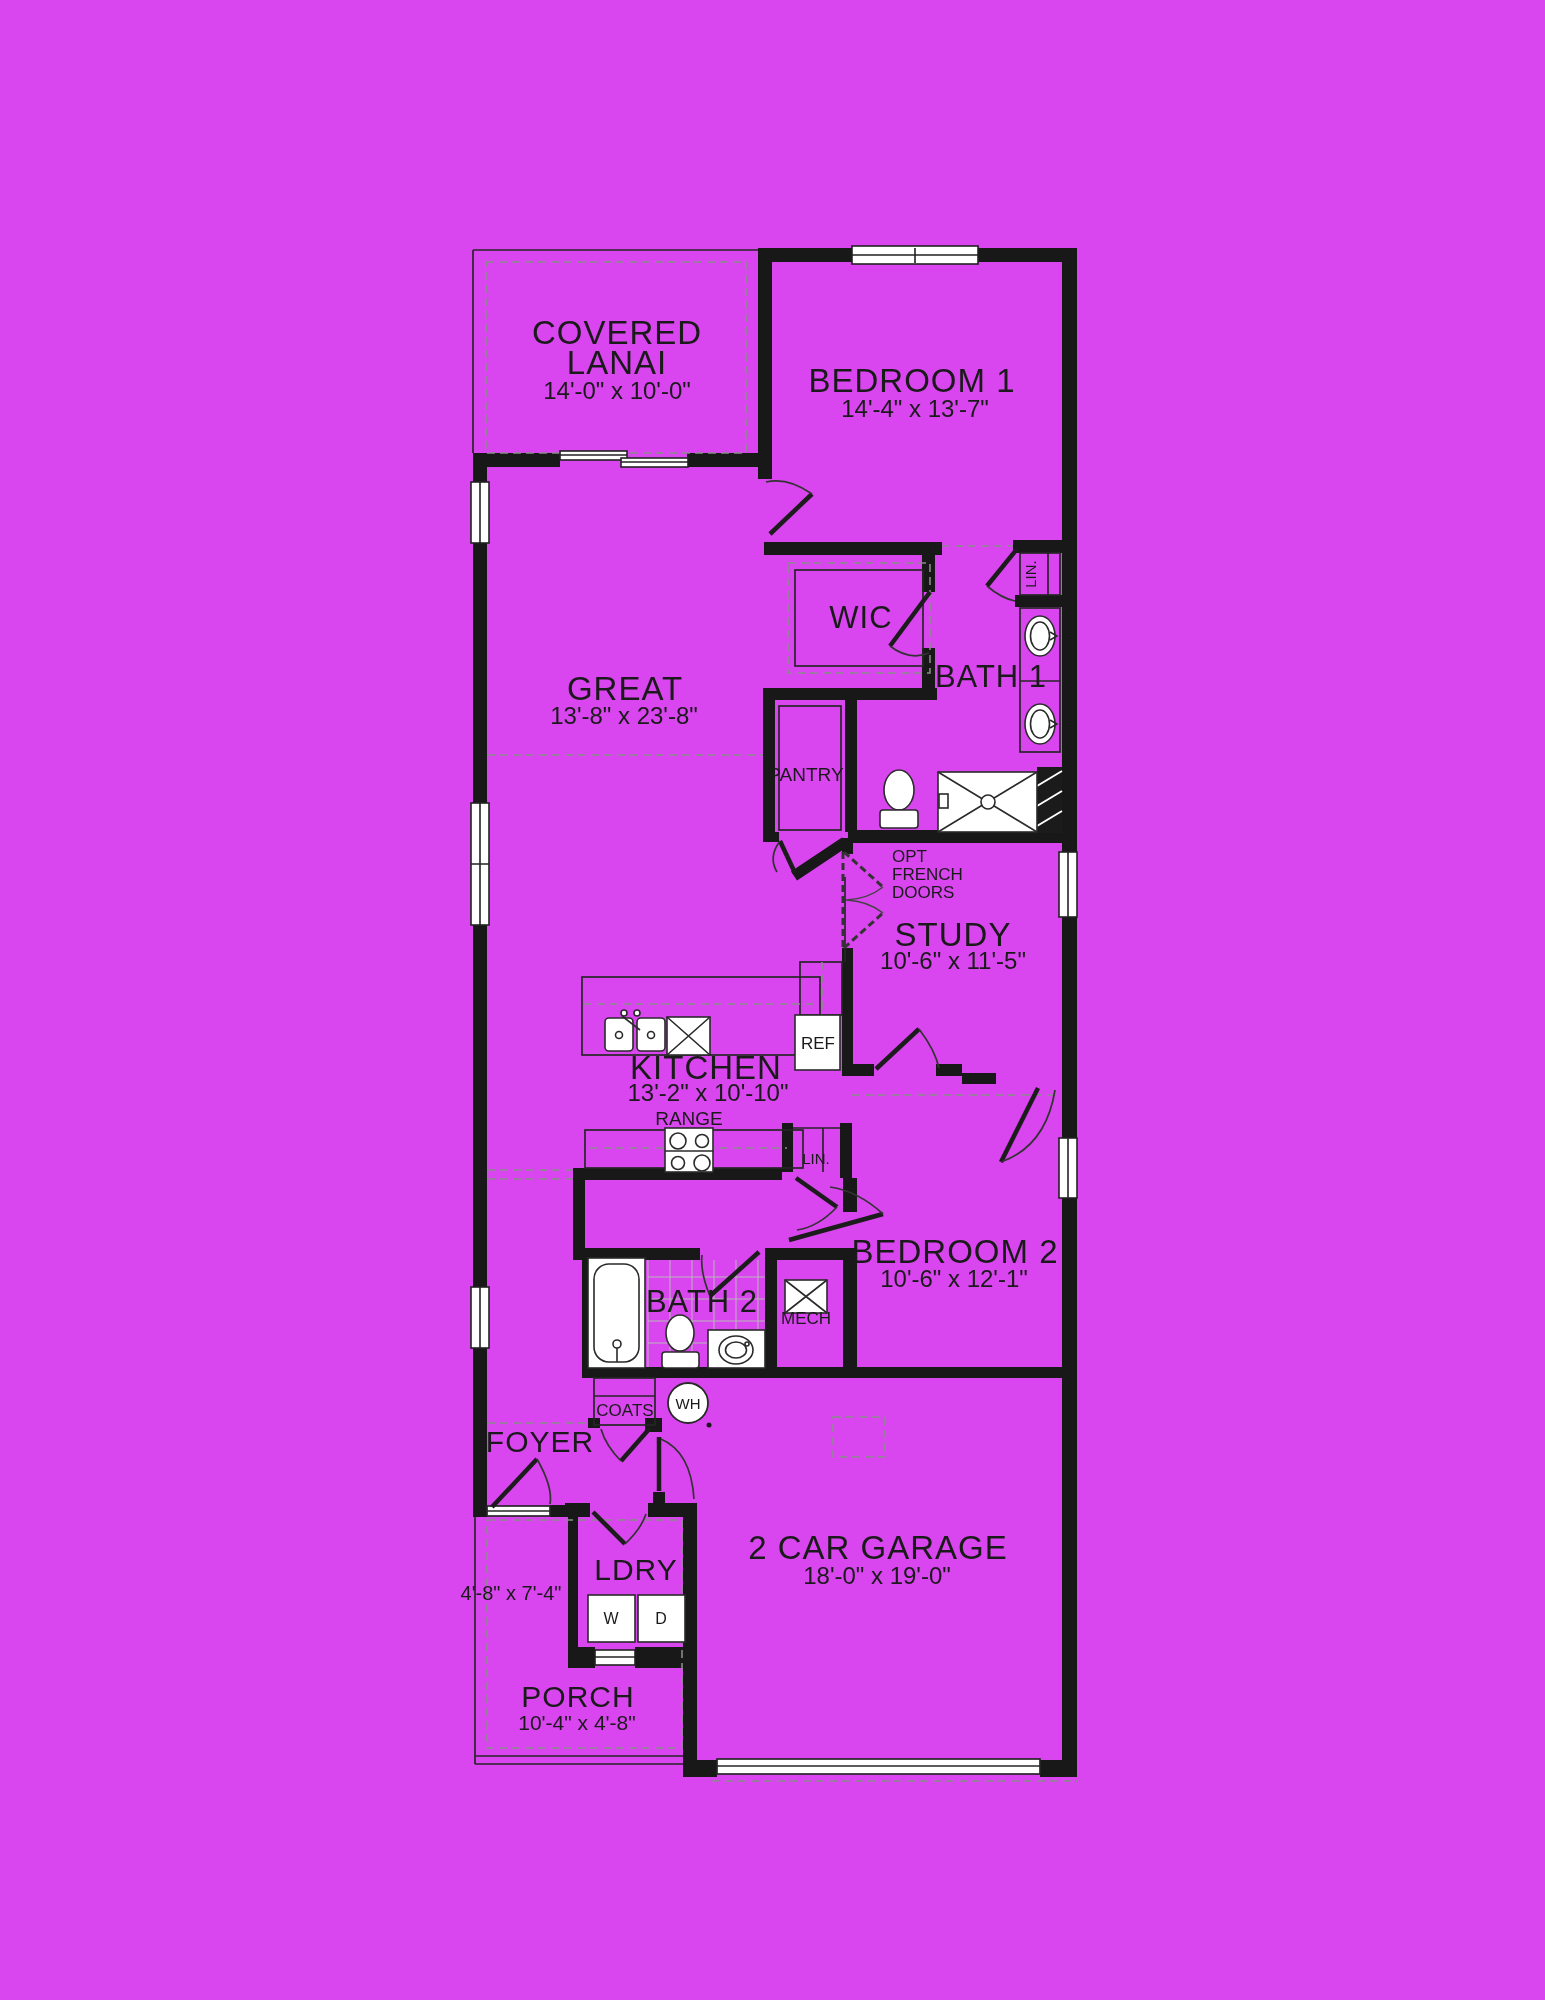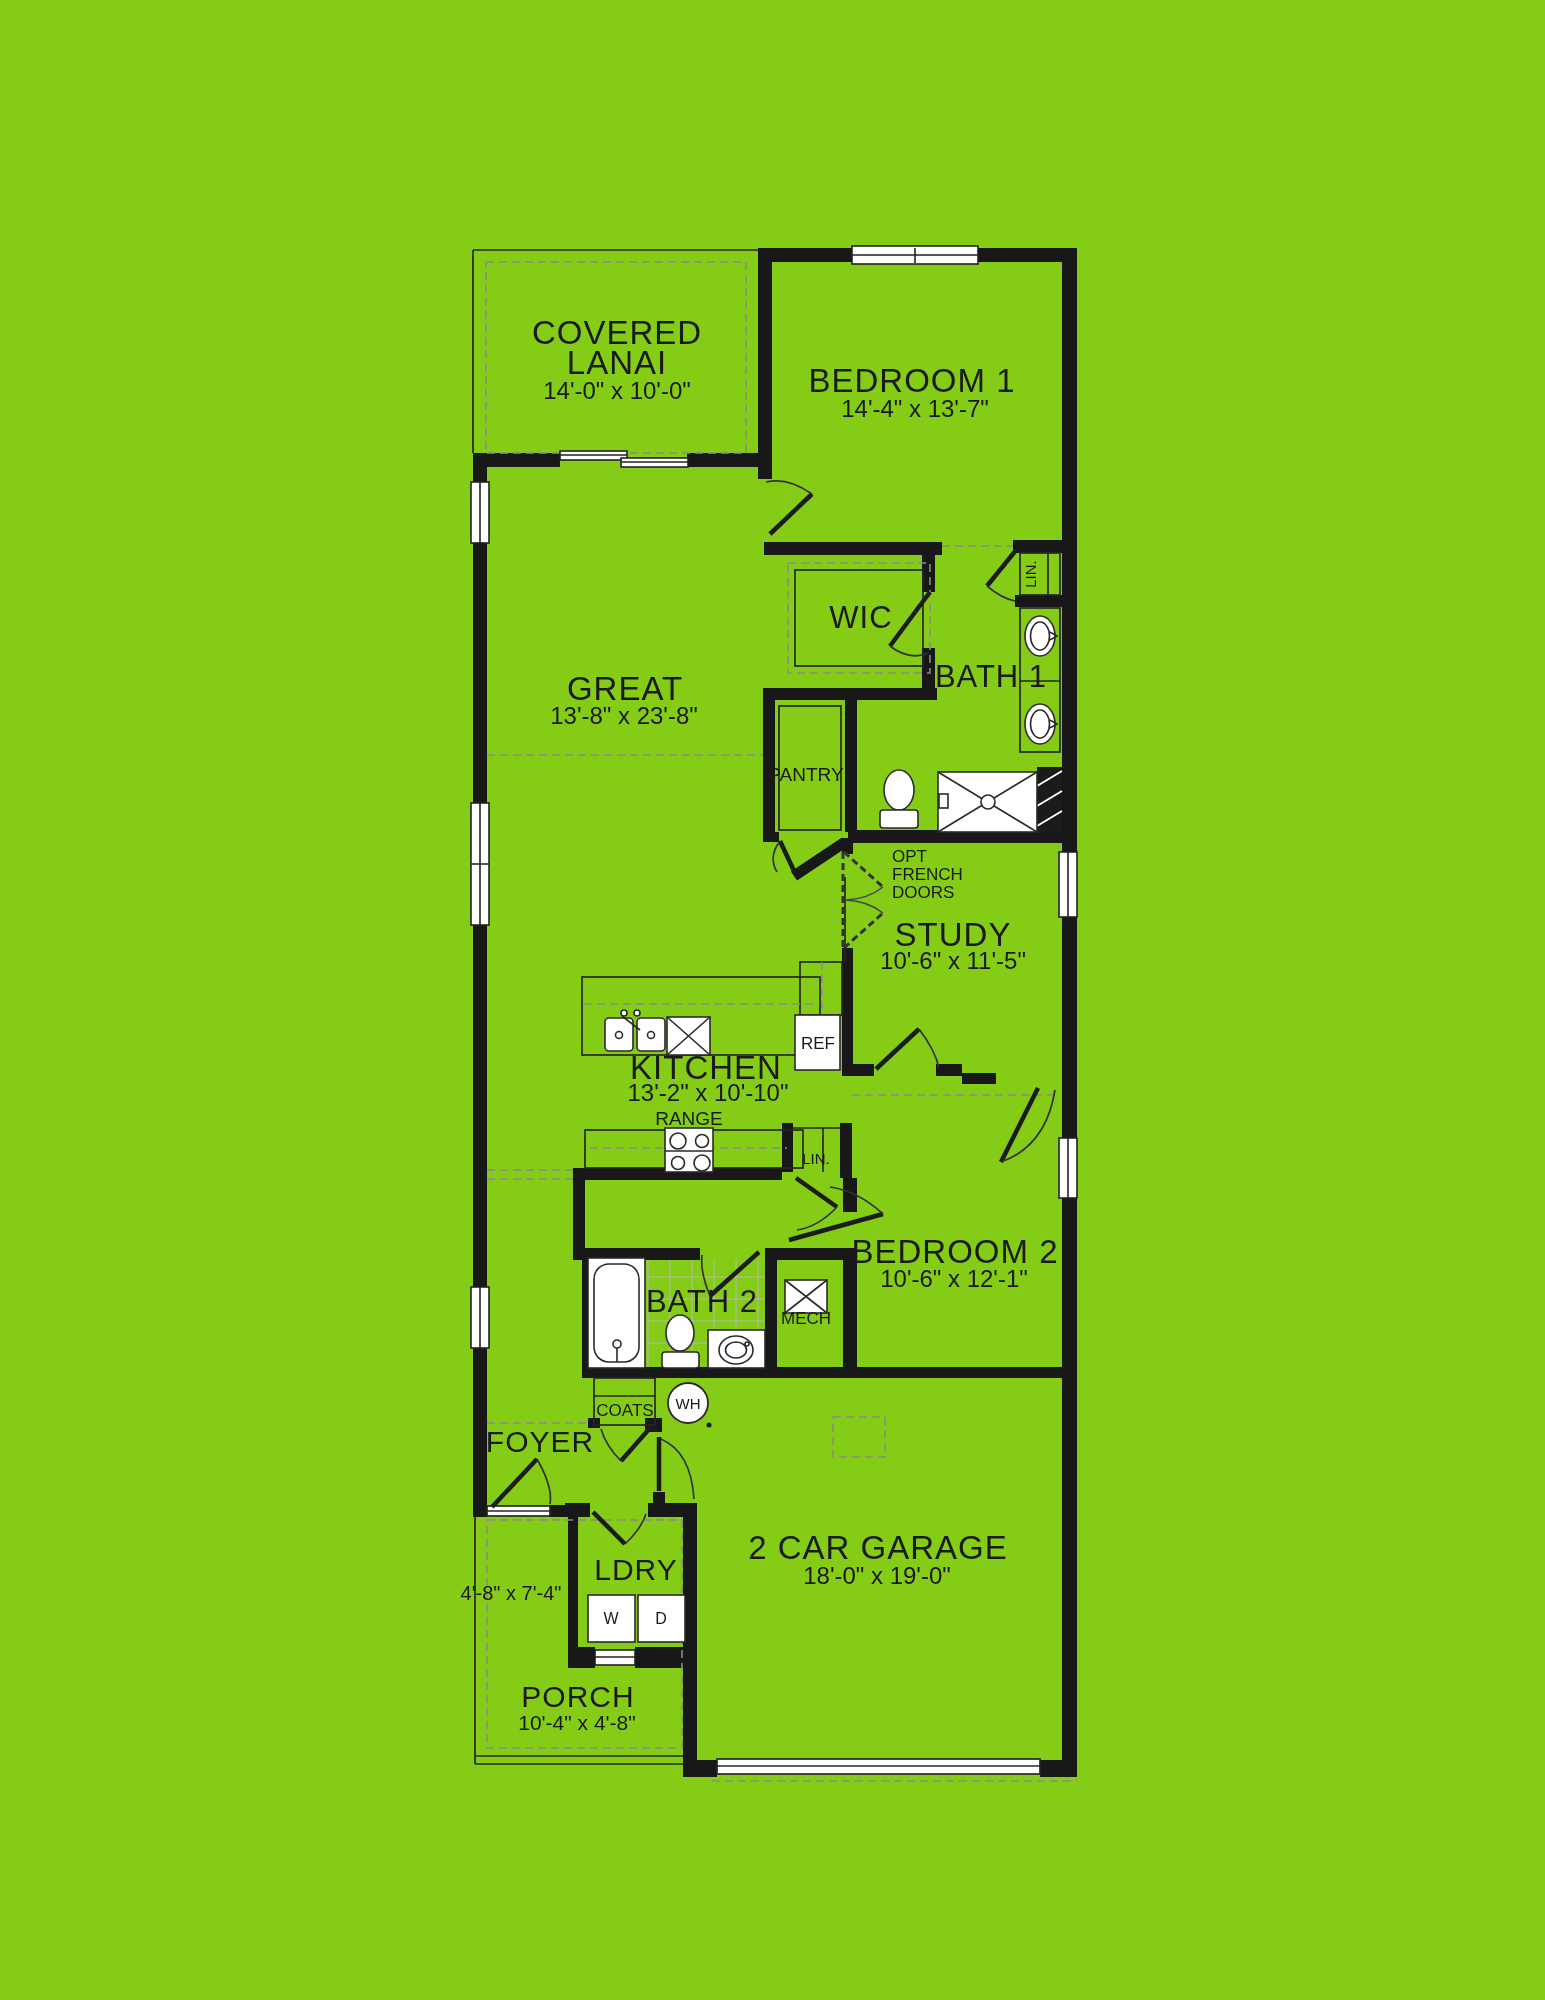--- a/index.html
+++ b/index.html
@@ -1,16 +1,16 @@
 <!DOCTYPE html>
 <html><head>
 <meta charset="utf-8">
 <style>
   html,body{margin:0;padding:0;background:#ffffff;}
-  .sheet{position:relative;width:1545px;height:2000px;background:#84cc16;overflow:hidden;}
+  .sheet{position:relative;width:1545px;height:2000px;background:#d946ef;overflow:hidden;}
   svg{position:absolute;left:0;top:0;}
   text{font-family:"Liberation Sans", sans-serif;fill:#1a1a1a;}
   .room-name{font-size:33px;letter-spacing:1px;}
   .room-name-sm{font-size:31px;letter-spacing:1px;}
   .room-name-xs{font-size:30px;letter-spacing:1px;}
   .dim{font-size:24px;}
   .dim-sm{font-size:21px;}
   .dim-xs{font-size:20px;}
   .tag{font-size:19px;}
   .tag-sm{font-size:17px;}

